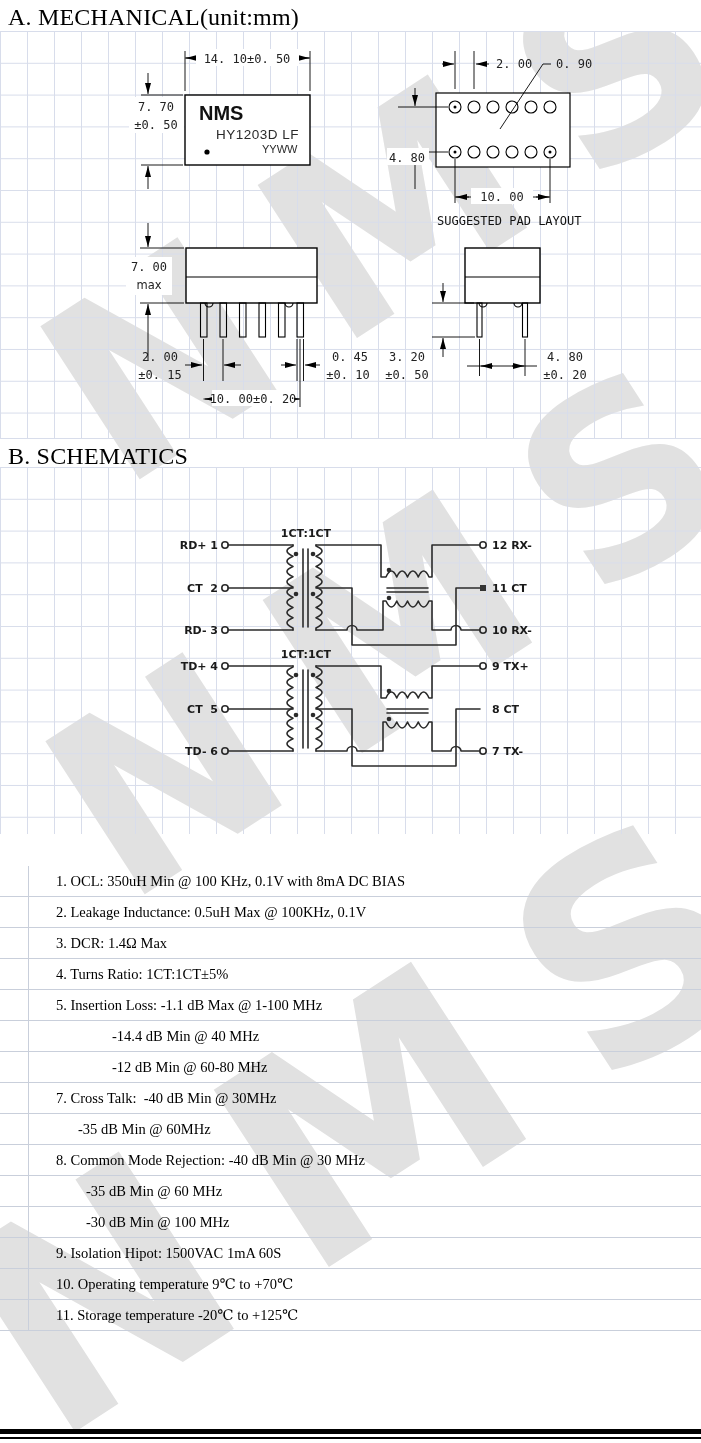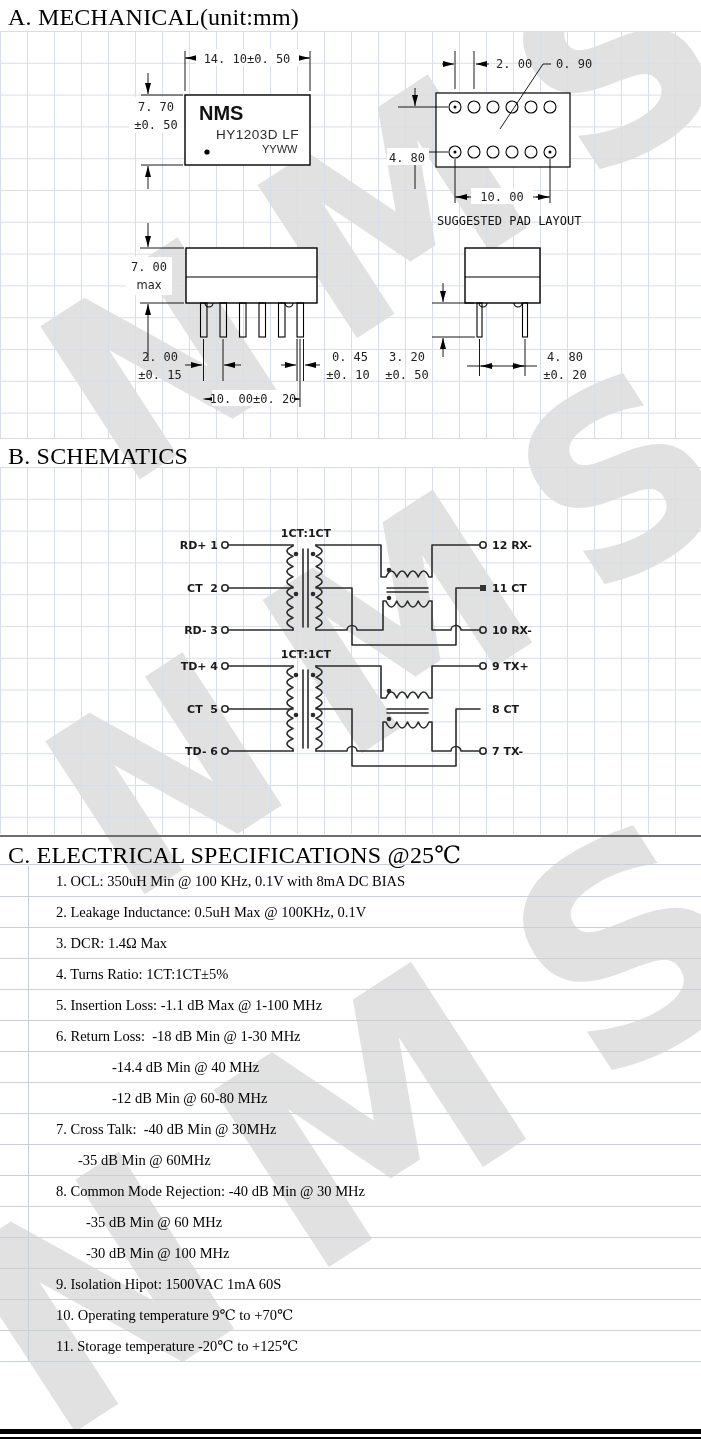--- a/index.html
+++ b/index.html
@@ -58,21 +58,20 @@
 
   <div class="wm wm1">NMS</div>
   <div class="wm wm2">NMS</div>
   <div class="wm wm3">NMS</div>
 
   <div class="grid" id="grid-a"></div>
   <div class="grid" id="grid-b"></div>
 
   <div class="sec-hdr" id="hdr-a">A. MECHANICAL(unit:mm)</div>
   <div class="sec-hdr" id="hdr-b">B. SCHEMATICS</div>
-  <div class="sec-hdr" id="hdr-c">C. ELECTRICAL SPECIFICATIONS @25℃</div>
 
   <svg id="mech" width="701" height="407" viewBox="0 0 701 407">
     <defs>
       <marker id="mar" markerUnits="userSpaceOnUse" markerWidth="12" markerHeight="8" refX="11" refY="4" orient="auto">
         <path d="M0,1 L11,4 L0,7 Z" fill="#000"></path>
       </marker>
     </defs>
 
     <g>
       <line class="thn" x1="185" y1="20" x2="185" y2="60"></line>
@@ -272,23 +271,20 @@
       </div>
     <div class="spec-row i0">
         <span class="spec-text">3. DCR: 1.4Ω Max</span>
       </div>
     <div class="spec-row i0">
         <span class="spec-text">4. Turns Ratio: 1CT:1CT±5%</span>
       </div>
     <div class="spec-row i0">
         <span class="spec-text">5. Insertion Loss: -1.1 dB Max @ 1-100 MHz</span>
       </div>
-    <div class="spec-row i0">
-        <span class="spec-text">6. Return Loss:  -18 dB Min @ 1-30 MHz</span>
-      </div>
     <div class="spec-row i1">
         <span class="spec-text">-14.4 dB Min @ 40 MHz</span>
       </div>
     <div class="spec-row i1">
         <span class="spec-text">-12 dB Min @ 60-80 MHz</span>
       </div>
     <div class="spec-row i0">
         <span class="spec-text">7. Cross Talk:  -40 dB Min @ 30MHz</span>
       </div>
     <div class="spec-row i2">

